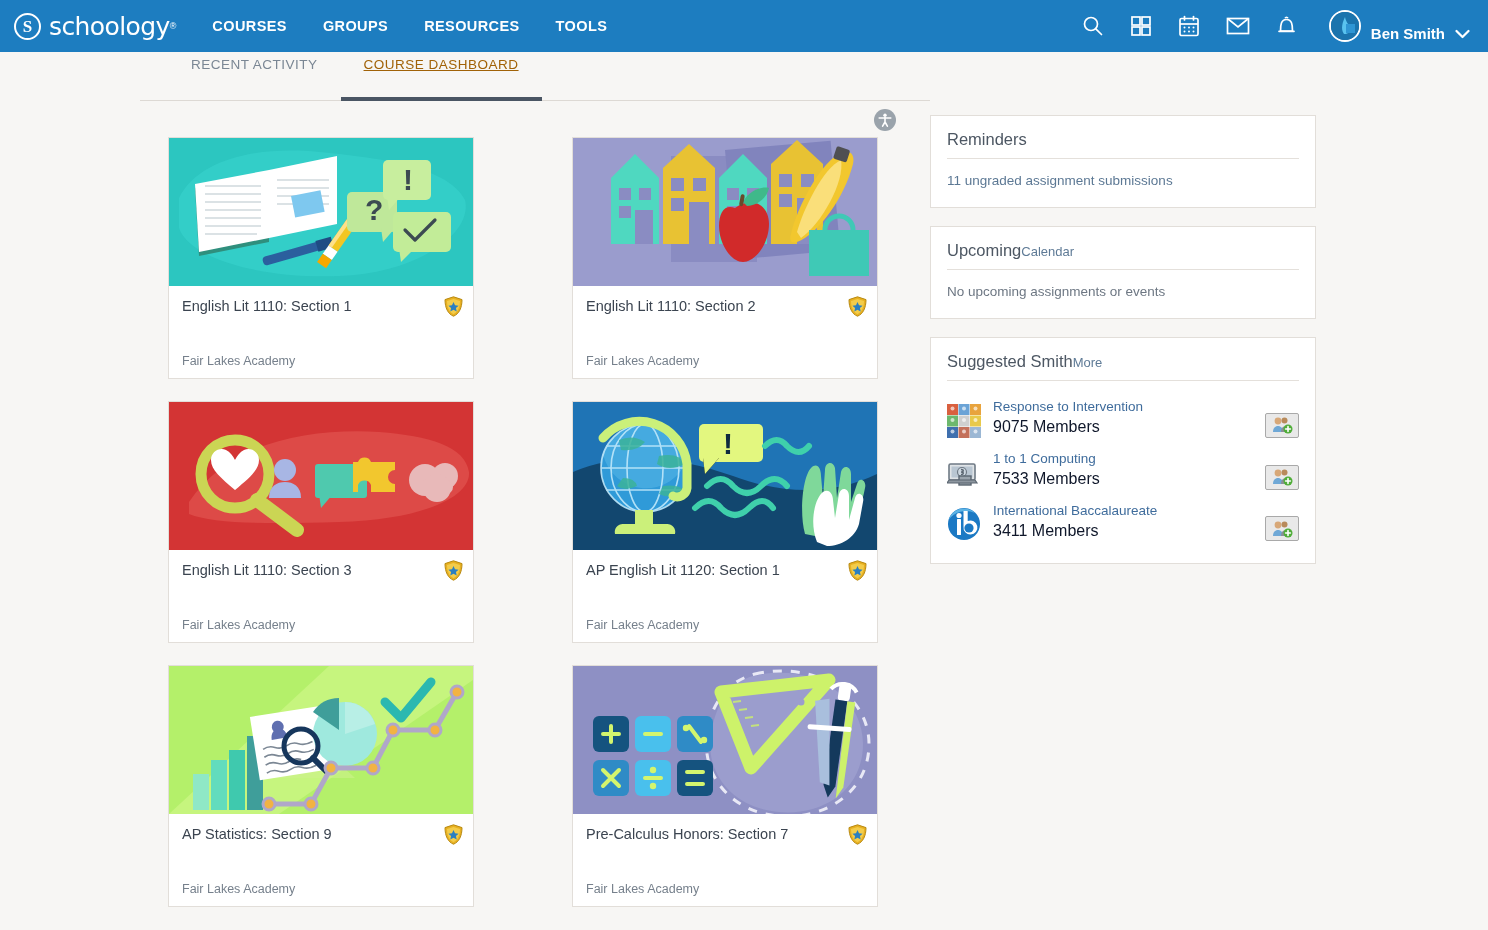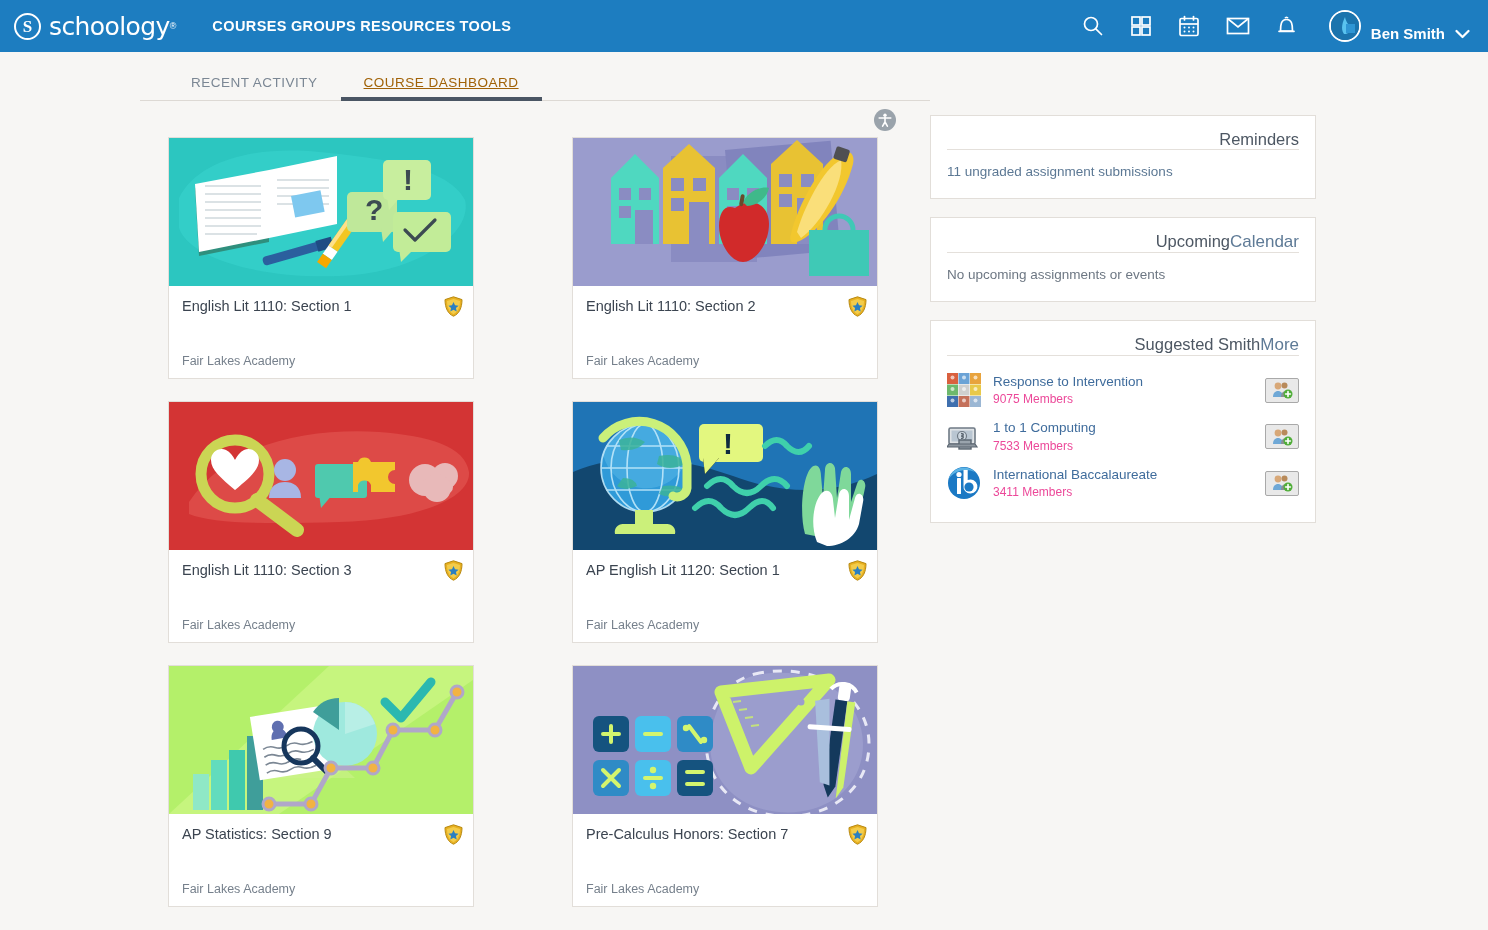--- a/index.html
+++ b/index.html
@@ -25,21 +25,21 @@
     border: 2px solid #fff; color: #fff;
     display: flex; align-items: center; justify-content: center;
     font-size: 17px; font-weight: bold; font-family: "Liberation Serif", serif;
     line-height: 1;
   }
   .logo-text {
     color: #fff; font-size: 25px; letter-spacing: -0.6px;
     font-family: "DejaVu Sans", sans-serif; font-weight: 400;
   }
   .logo-tm { color:#fff; font-size:9px; vertical-align: super; }
-  .navlinks { display: flex; align-items: flex-end; }
+  .navlinks { display: flex; align-items: flex-end; gap: 32px; }
   .navlink {
     color: #fff; font-size: 14.5px; font-weight: bold; letter-spacing: 0.4px;
     text-decoration: none; cursor: pointer; padding: 4px 2px;
   }
   .nav-right {
     margin-left: auto; display: flex; align-items: center; gap: 26px;
   }
   .nav-icon { cursor: pointer; display: flex; align-items: center; }
   .user-block { display: flex; align-items: flex-end; gap: 10px; cursor: pointer; margin-left: 6px; }
   .avatar {
@@ -57,21 +57,21 @@
     height: 49px;
     display: flex; align-items: flex-end;
     position: relative;
   }
   .tabsrow::after {
     content:""; position: absolute; left: 140px; right: 558px; bottom: 0;
     height: 1px; background: #ddd9d4;
   }
   .tab {
     font-size: 13.5px; color: #7b8794; letter-spacing: 0.5px;
-    padding: 0 23px 11px 23px; cursor: pointer; position: relative;
+    padding: 0 23px 29px 23px; cursor: pointer; position: relative;
     font-family: "Liberation Sans", sans-serif;
   }
   .tab.active { color: #a16207; text-decoration: underline; }
   .tab.active::after {
     content:""; position: absolute; left: 0; right: 0; bottom: 0;
     height: 4px; background: #4a5563; z-index: 2;
   }
 
   
   .page { display: flex; padding: 0 0 0 0; position: relative; }
@@ -112,37 +112,37 @@
     position: absolute; left: 13px; bottom: 10px;
     font-size: 12.5px; color: #76808c;
   }
 
   
   .panel {
     background: #fff; border: 1px solid #e2ded9;
     width: 386px; margin-bottom: 18px; padding: 14px 16px 16px 16px;
   }
   .panel-head {
-    display: flex; align-items: baseline; justify-content: flex-end;
-    border-bottom: 1px solid #e4e0db; margin-bottom: 11px;
+    display: flex; align-items: baseline; justify-content: flex-start;
+    border-bottom: 1px solid #e4e0db; padding-bottom: 9px; margin-bottom: 11px;
   }
   .panel-title { font-size: 16.5px; color: #4d5763; }
-  .panel-action { font-size: 17px; color: #5e7a96; cursor: pointer; }
+  .panel-action { font-size: 13px; color: #5e7a96; cursor: pointer; }
   .panel-line {
     font-size: 13.5px; color: #5c7894; padding: 3px 0; cursor: pointer;
   }
   .panel-line.muted { color: #6d7783; cursor: default; }
 
   .group-row {
-    display: flex; align-items: center; padding: 6px 0 6px 0;
+    display: flex; align-items: flex-end; padding: 6px 0 6px 0;
   }
   .group-icon { width: 34px; height: 34px; flex: none; margin-right: 12px; position: relative; }
   .group-meta { flex: 1; }
   .group-name { font-size: 13.5px; color: #3f6c9c; cursor: pointer; line-height: 1.35; }
-  .group-members { font-size: 12px; color: #ec4899; line-height: 1.35; }
+  .group-members { font-size: 16px; color: #0f172a; line-height: 1.35; }
   .group-add {
     width: 34px; height: 25px; border: 1px solid #a9a9a9; background: #e9e9e9;
     border-radius: 2px; display:flex; align-items:center; justify-content:center;
     cursor: pointer; flex: none;
   }
 </style>
 </head>
 <body>
 
 <div class="topbar">

